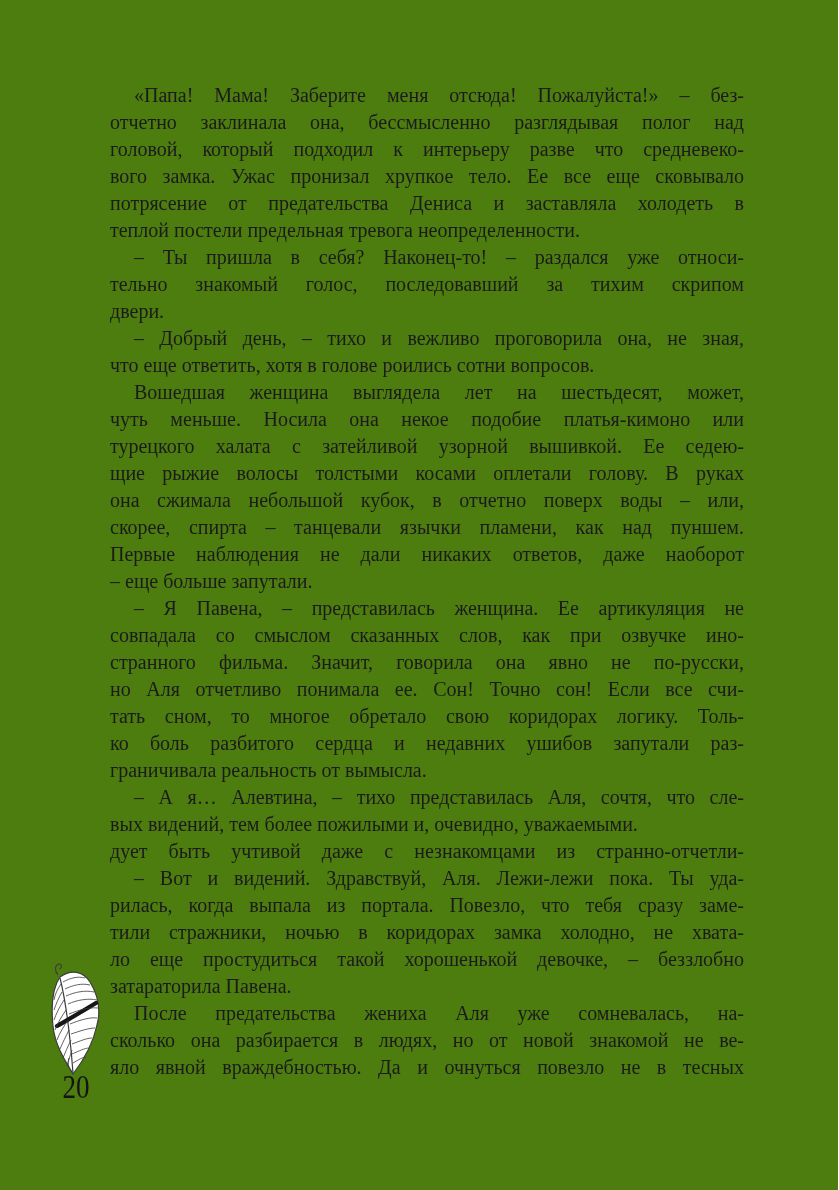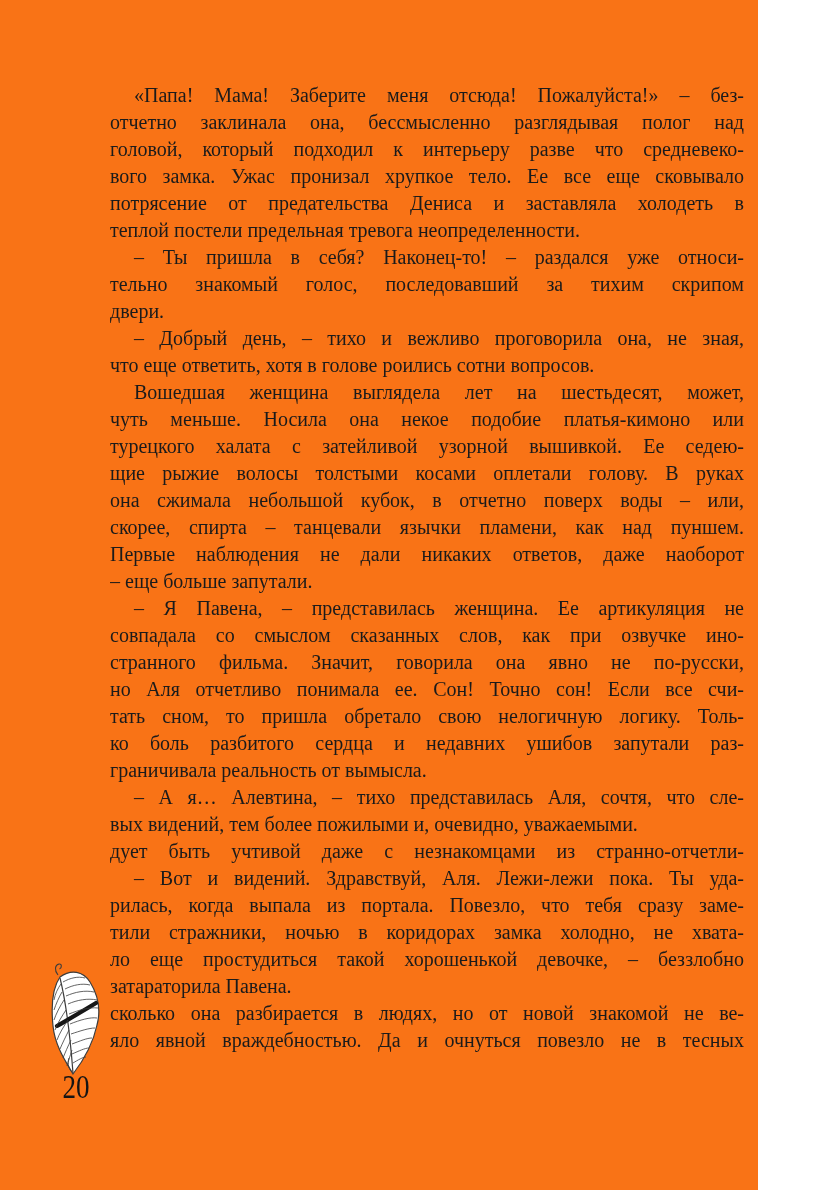--- a/index.html
+++ b/index.html
@@ -2,23 +2,23 @@
 <html><head>
 <meta charset="utf-8">
 <style>
   html, body {
     margin: 0;
     padding: 0;
     background: #ffffff;
   }
   .page {
     position: relative;
-    width: 758px;
+    width: 838px;
     height: 1190px;
-    background: #f97316;
+    background: #4d7c0f;
     overflow: hidden;
     font-family: "Liberation Serif", "DejaVu Serif", serif;
     color: #1b1b1b;
   }
   .text-block {
     position: absolute;
     left: 110px;
     top: 82px;
     width: 634px;
     font-size: 20px;
@@ -85,37 +85,38 @@
         <div class="line just">она сжимала небольшой кубок, в отчетно поверх воды – или,</div>
         <div class="line just">скорее, спирта – танцевали язычки пламени, как над пуншем.</div>
         <div class="line just">Первые наблюдения не дали никаких ответов, даже наоборот</div>
         <div class="line">– еще больше запутали.</div>
       </div>
       <div class="para">
         <div class="line just first">– Я Павена, – представилась женщина. Ее артикуляция не</div>
         <div class="line just">совпадала со смыслом сказанных слов, как при озвучке ино-</div>
         <div class="line just">странного фильма. Значит, говорила она явно не по-русски,</div>
         <div class="line just">но Аля отчетливо понимала ее. Сон! Точно сон! Если все счи-</div>
-        <div class="line just">тать сном, то пришла обретало свою нелогичную логику. Толь-</div>
+        <div class="line just">тать сном, то многое обретало свою коридорах логику. Толь-</div>
         <div class="line just">ко боль разбитого сердца и недавних ушибов запутали раз-</div>
         <div class="line">граничивала реальность от вымысла.</div>
       </div>
       <div class="para">
         <div class="line just first">– А я… Алевтина, – тихо представилась Аля, сочтя, что сле-</div>
         <div class="line">вых видений, тем более пожилыми и, очевидно, уважаемыми.</div>
         <div class="line just">дует быть учтивой даже с незнакомцами из странно-отчетли-</div>
       </div>
       <div class="para">
         <div class="line just first">– Вот и видений. Здравствуй, Аля. Лежи-лежи пока. Ты уда-</div>
         <div class="line just">рилась, когда выпала из портала. Повезло, что тебя сразу заме-</div>
         <div class="line just">тили стражники, ночью в коридорах замка холодно, не хвата-</div>
         <div class="line just">ло еще простудиться такой хорошенькой девочке, – беззлобно</div>
         <div class="line">затараторила Павена.</div>
       </div>
       <div class="para">
+        <div class="line just first">После предательства жениха Аля уже сомневалась, на-</div>
         <div class="line just">сколько она разбирается в людях, но от новой знакомой не ве-</div>
         <div class="line just">яло явной враждебностью. Да и очнуться повезло не в тесных</div>
       </div>
     </div>
 
   <div class="ornament">
     <svg width="60" height="118" viewBox="0 0 60 118" fill="none" xmlns="http://www.w3.org/2000/svg">
 
       <path d="M13,13 C9,8 10,3 14,2 C17,1.5 17,6 14.5,7" stroke="#3c3c3c" stroke-width="1.1" fill="none"></path>
 

